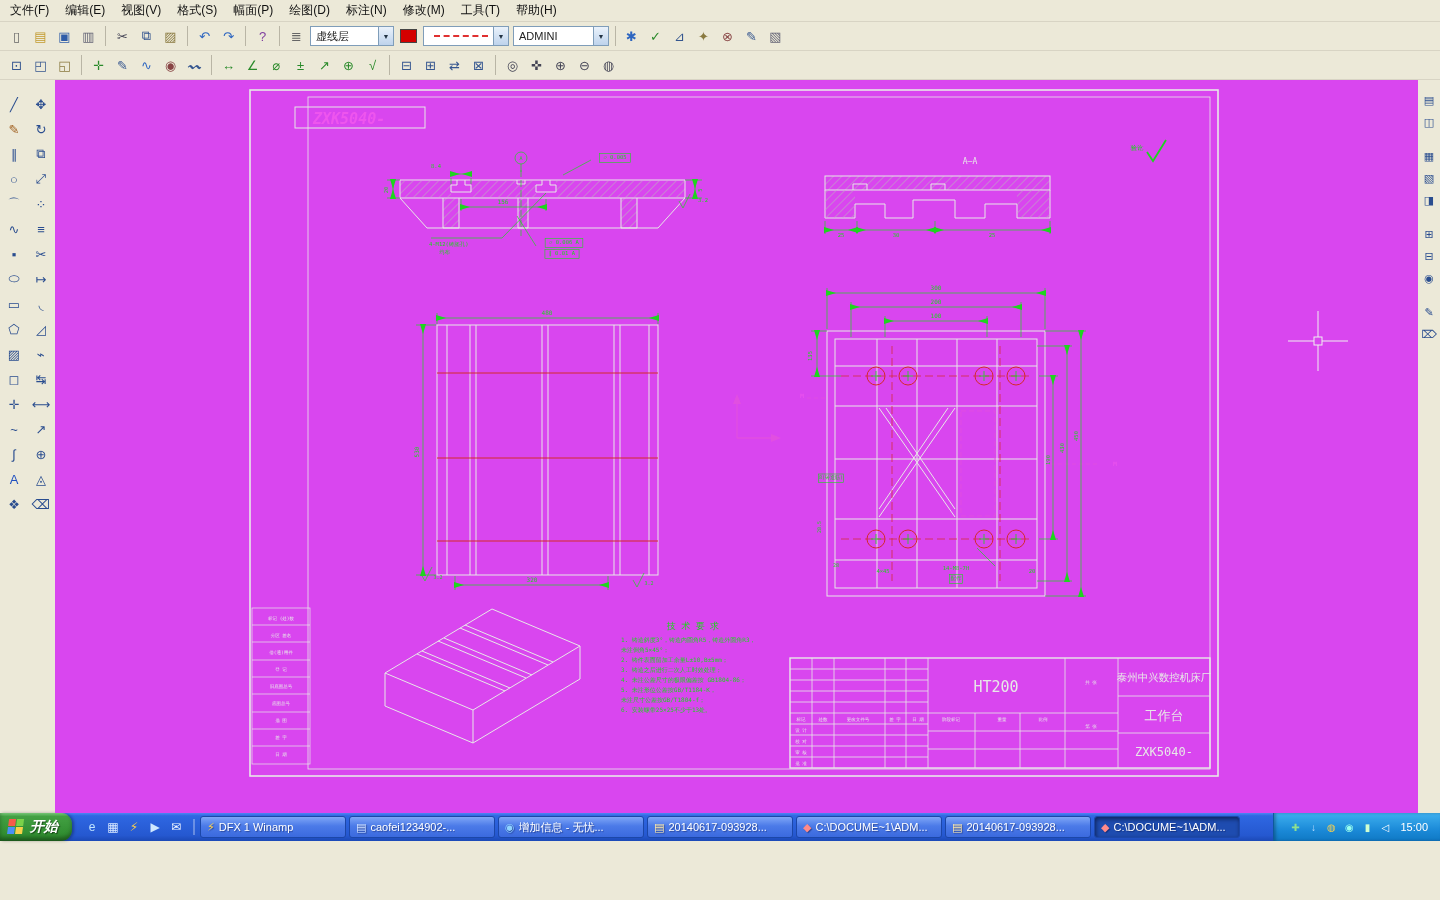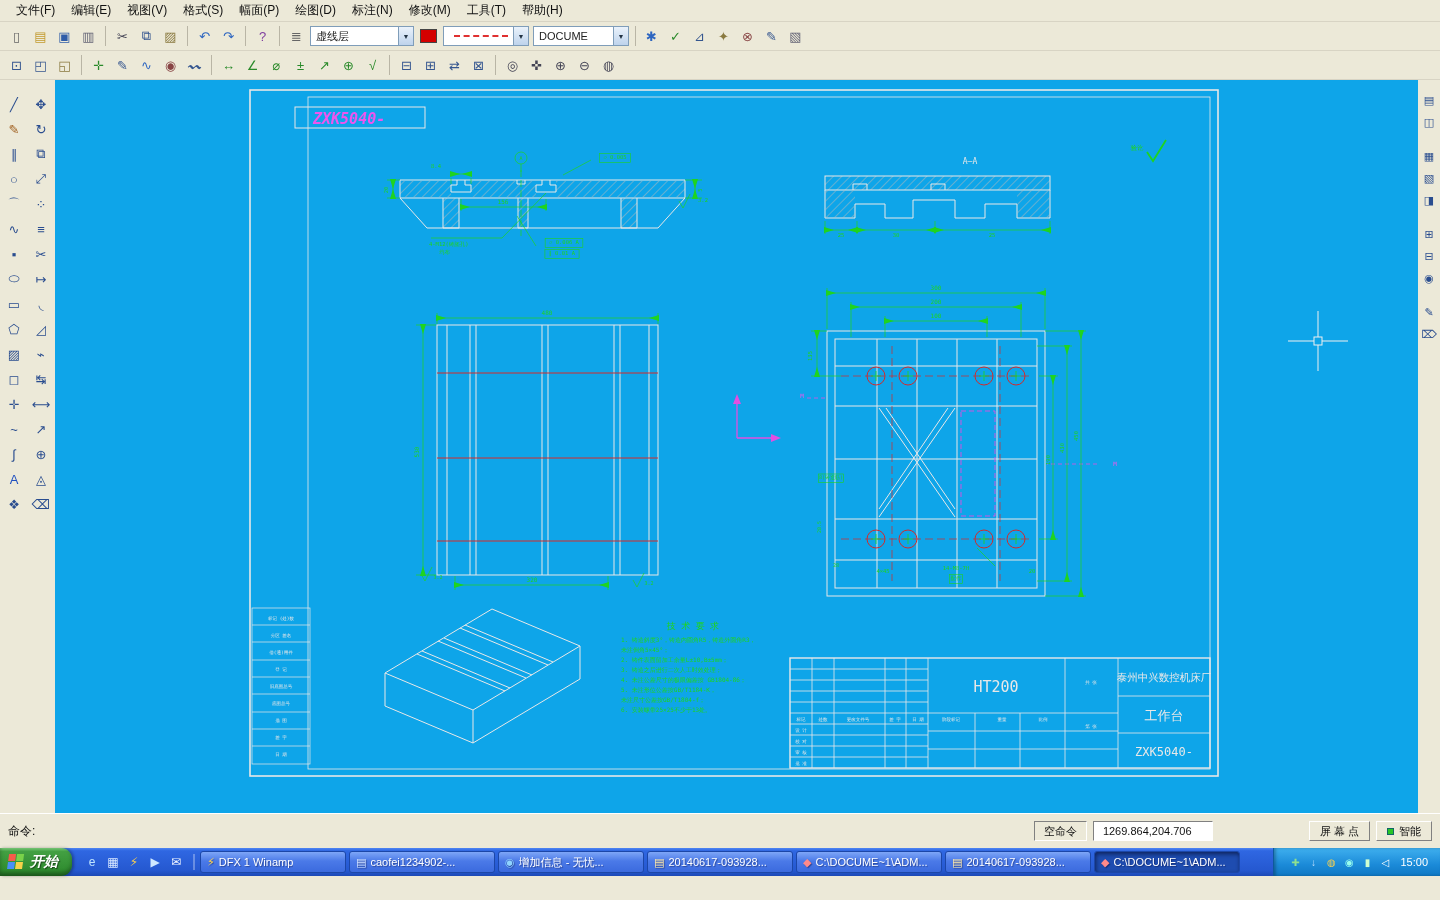--- a/index.html
+++ b/index.html
@@ -11,41 +11,41 @@
     color:#fff;font-weight:bold;font-size:12.5px;text-shadow:1px 1px 1px rgba(0,0,30,.6)}
   .title-icon{width:16px;height:16px;border-radius:3px;margin-right:5px;flex:0 0 auto;
     background:radial-gradient(circle at 30% 30%,#ff6a52 0 45%,#2050d0 46% 100%);border:1px solid #c8d8ff}
   .title-text{white-space:nowrap;overflow:hidden;text-overflow:ellipsis}
   .win-btns{margin-left:auto;display:flex;gap:2px}
   .win-btn{width:21px;height:21px;border:1px solid #fff;border-radius:3px;color:#fff;font-size:11px;
     line-height:18px;text-align:center;font-family:"DejaVu Sans Mono",monospace;
     background:linear-gradient(180deg,#7fa9f5 0%,#3a6ad8 60%,#2b55c0 100%);box-shadow:inset 0 1px 1px rgba(255,255,255,.6)}
   .win-btn.close{background:linear-gradient(180deg,#f4a070 0%,#e0562a 60%,#c6431c 100%)}
   
-  .menubar{height:22px;display:flex;align-items:flex-start;background:#ece9d8;border-bottom:1px solid #d8d4c4;padding-left:8px}
+  .menubar{height:22px;display:flex;align-items:flex-start;background:#ece9d8;border-bottom:1px solid #d8d4c4;padding-left:2px}
   .menu-item{padding:2px 8px;color:#111}
   .toolbar{height:29px;display:flex;align-items:center;background:#ece9d8;border-bottom:1px solid #d8d4c4;padding-left:5px}
   .tb-seg{display:flex;align-items:center;gap:1px}
   .tbtn{width:23px;height:23px;display:flex;align-items:center;justify-content:center;font-size:13px;color:#35568f;
     border:1px solid transparent;border-radius:2px}
   .tsep{width:1px;height:20px;background:#b9b5a5;margin:0 4px}
   .combo{height:20px;background:#fff;border:1px solid #7f9db9;display:flex;align-items:center;font-size:11px;
     padding-left:5px;margin:0 2px;color:#222}
   .combo .arrow{margin-left:auto;width:15px;height:100%;border-left:1px solid #7f9db9;display:flex;align-items:center;
     justify-content:center;font-size:7px;color:#234;background:linear-gradient(#eaf2fb,#bed3ec)}
-  .combo.layer{width:104px}.combo.lt{width:86px}.combo.bylayer{width:96px}
+  .combo.layer{width:84px}.combo.lt{width:86px}.combo.bylayer{width:96px}
   .lt-line{flex:1;border-top:2px dashed #e03030;margin:0 5px}
   .swatch{width:17px;height:14px;background:#d40000;border:1px solid #444;margin:0 4px}
   
   .workspace{display:flex;height:733px}
   .side-left{width:55px;background:#ece9d8;display:flex;justify-content:center;gap:3px;padding-top:12px}
   .tool-col{display:flex;flex-direction:column}
   .tool{width:24px;height:24px;display:flex;align-items:center;justify-content:center;font-size:13px;color:#2a4d8f;
     margin-bottom:1px;border:1px solid transparent;border-radius:2px}
-  .canvas{flex:1;background:#0ea5e9;position:relative}
+  .canvas{flex:1;background:#d946ef;position:relative}
   .canvas svg{display:block;width:100%;height:100%}
   .side-right{width:22px;background:#ece9d8;display:flex;flex-direction:column;align-items:center;padding-top:10px}
   .side-right .tool{width:20px;height:20px;font-size:11px;margin-bottom:2px}
   
   .statusbar{height:35px;display:flex;align-items:center;background:#ece9d8;border-top:1px solid #fff;padding:0 8px;gap:6px}
   .cmd-label{font-size:12px;color:#111}
   .sp{flex:1}
   .scell{height:20px;display:flex;align-items:center;padding:0 9px;font-size:11px;color:#111;
     border:1px solid;border-color:#808080 #fff #fff #808080}
   .scell.coords{background:#fff;min-width:120px}
@@ -115,21 +115,21 @@
     <div class="combo layer">
       <span>虚线层</span>
       <span class="arrow">▼</span>
     </div>
     <span class="swatch"></span>
     <div class="combo lt">
       <span class="lt-line"></span>
       <span class="arrow">▼</span>
     </div>
     <div class="combo bylayer">
-      <span>DOCUME</span>
+      <span>ADMINI</span>
       <span class="arrow">▼</span>
     </div>
     <span class="tsep"></span>
     <span class="tb-seg" id="tb1b">
         <span class="tbtn" style="color: rgb(46, 102, 192);">✱</span>
         <span class="tbtn" style="color: rgb(42, 138, 42);">✓</span>
         <span class="tbtn" style="color: rgb(53, 86, 143);">⊿</span>
         <span class="tbtn" style="color: rgb(138, 122, 64);">✦</span>
         <span class="tbtn" style="color: rgb(136, 68, 68);">⊗</span>
         <span class="tbtn" style="color: rgb(53, 86, 143);">✎</span>
@@ -443,31 +443,20 @@
         <span class="tool">▧</span>
         <span class="tool">◨</span>
         <span class="tool" style="margin-top: 12px;">⊞</span>
         <span class="tool">⊟</span>
         <span class="tool">◉</span>
         <span class="tool" style="margin-top: 12px;">✎</span>
         <span class="tool">⌦</span>
       </div>
   </div>
 
-  <div class="statusbar">
-    <span class="cmd-label">命令:</span>
-    <span class="sp"></span>
-    <span class="scell">空命令</span>
-    <span class="scell coords">1269.864,204.706</span>
-    <span class="sbtn screenpt">屏 幕 点</span>
-    <span class="sbtn">
-      <span class="led"></span>
-      <span>智能</span>
-    </span>
-  </div>
 
   <div class="taskbar">
     <div class="start">
       <span class="start-logo">
         <span style="background:#f65b4a"></span>
           <span style="background:#7ad24a"></span>
         <span style="background:#4a90f6"></span>
           <span style="background:#f6d24a"></span>
       </span>
       <span>开始</span>

